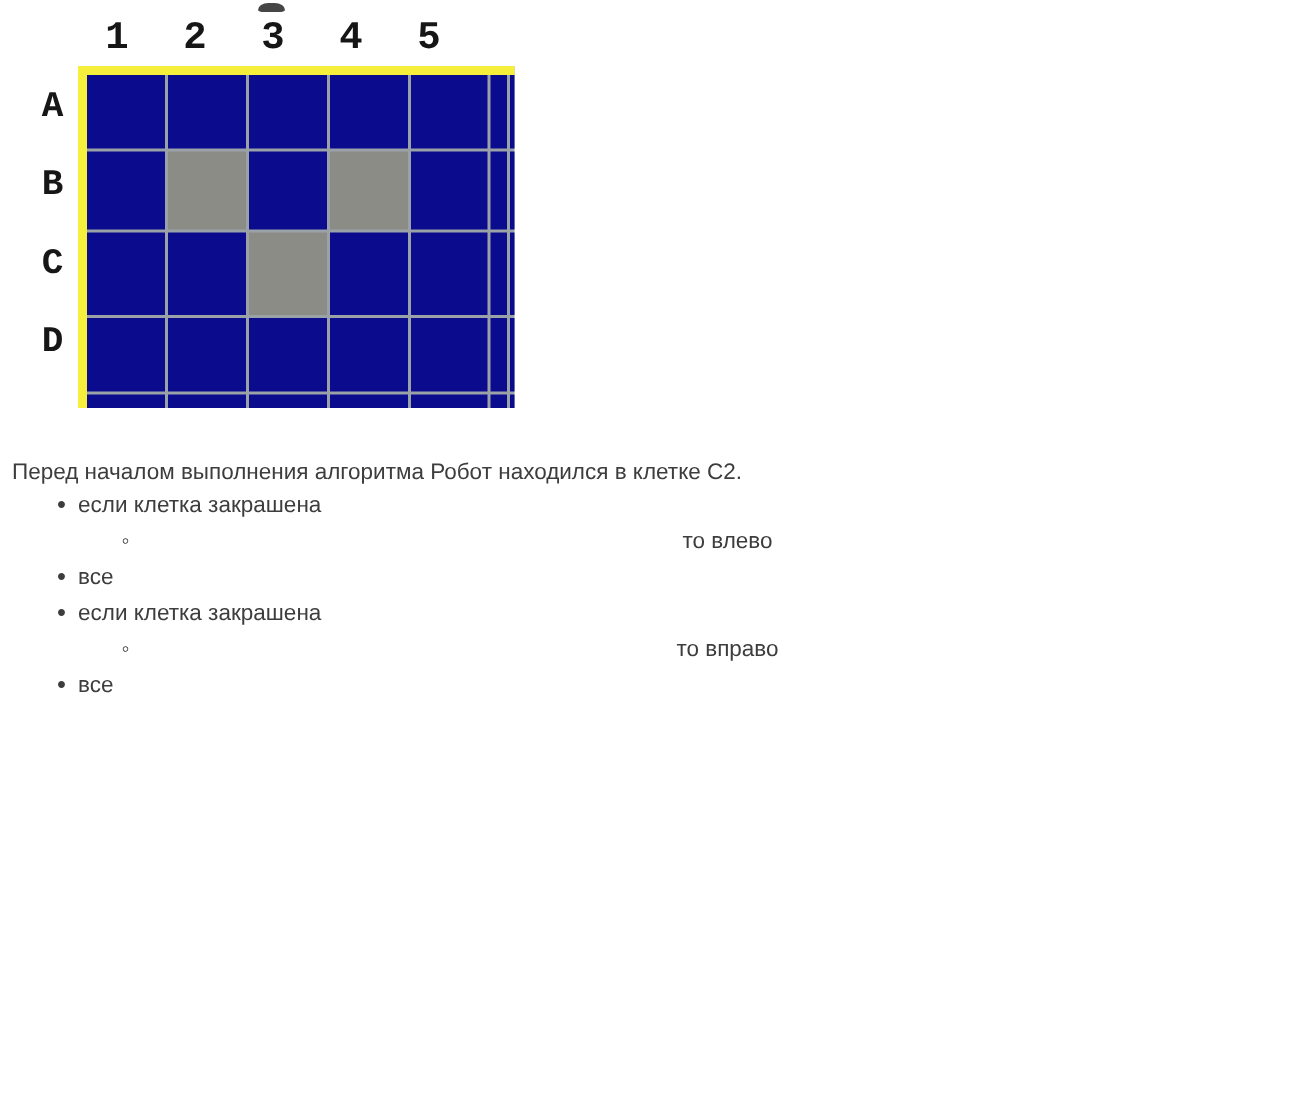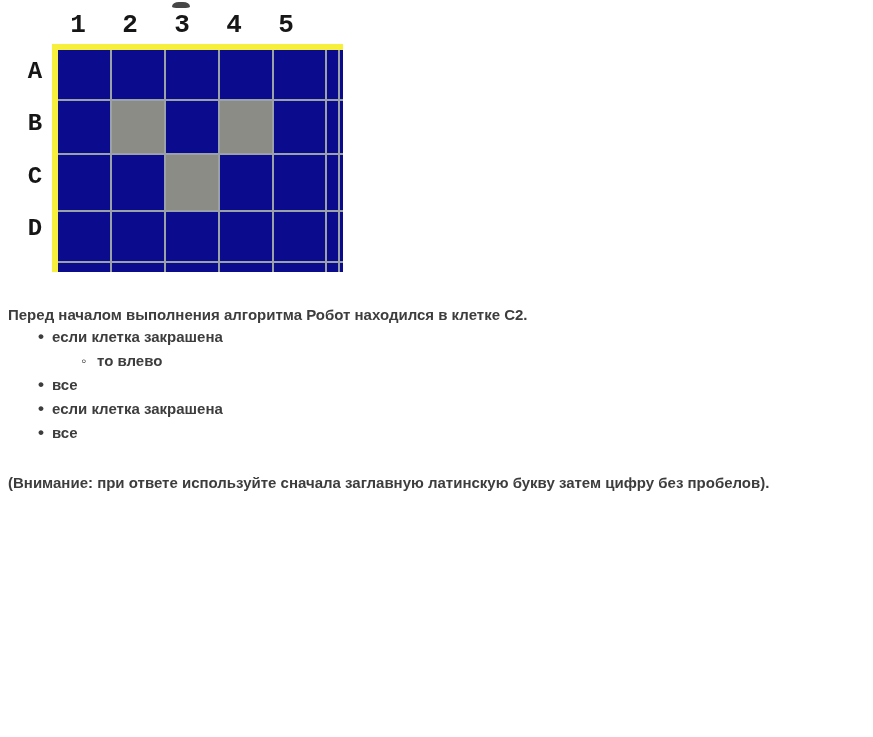--- a/index.html
+++ b/index.html
@@ -58,33 +58,33 @@
     grid-template-columns:52px 52px 52px 52px 51px 11px 3px;
     grid-template-rows:49px 52px 55px 49px 9px;
     gap:2px;
   }
   .cell{background:var(--blue);}
   .cell.shaded{background:var(--shaded);}
 
   
   .content{
     margin-left:8px;
-    font-weight:bold;
+    font-weight:normal;
     font-size:15px;
   }
   .intro{margin:28px 0 0;line-height:20px;}
   .alg-head{margin-top:33px;line-height:24px;}
   .steps{margin-top:0;line-height:24px;}
   .step{position:relative;padding-left:44px;}
   .step.lvl1::before{
     content:"\2022";
     position:absolute;left:30px;top:0;
     font-size:17px;
   }
-  .step.lvl2{padding-left:89px;}
+  .step.lvl2{padding-left:89px;text-align:center;}
   .step.lvl2::before{
     content:"\25E6";
     position:absolute;left:73px;top:0;
     font-size:15px;
   }
   .alg-end{margin:12px 0 0;line-height:20px;}
   .question{margin:28px 0 0;line-height:20px;}
   .note{margin:28px 0 0;line-height:20px;}
 </style>
 </head>
@@ -146,19 +146,19 @@
 
 <div class="content">
   <p class="intro">Перед началом выполнения алгоритма Робот находился в клетке C2.</p>
 
 
   <div class="steps">
     <div class="step lvl1">если клетка закрашена</div>
     <div class="step lvl2">то влево</div>
     <div class="step lvl1">все</div>
     <div class="step lvl1">если клетка закрашена</div>
+    <div class="step lvl2">то вправо</div>
     <div class="step lvl1">все</div>
   </div>
 
 
 
-  <p class="note">(Внимание: при ответе используйте сначала заглавную латинскую букву затем цифру без пробелов).</p>
 </div>
 
 </body></html>

